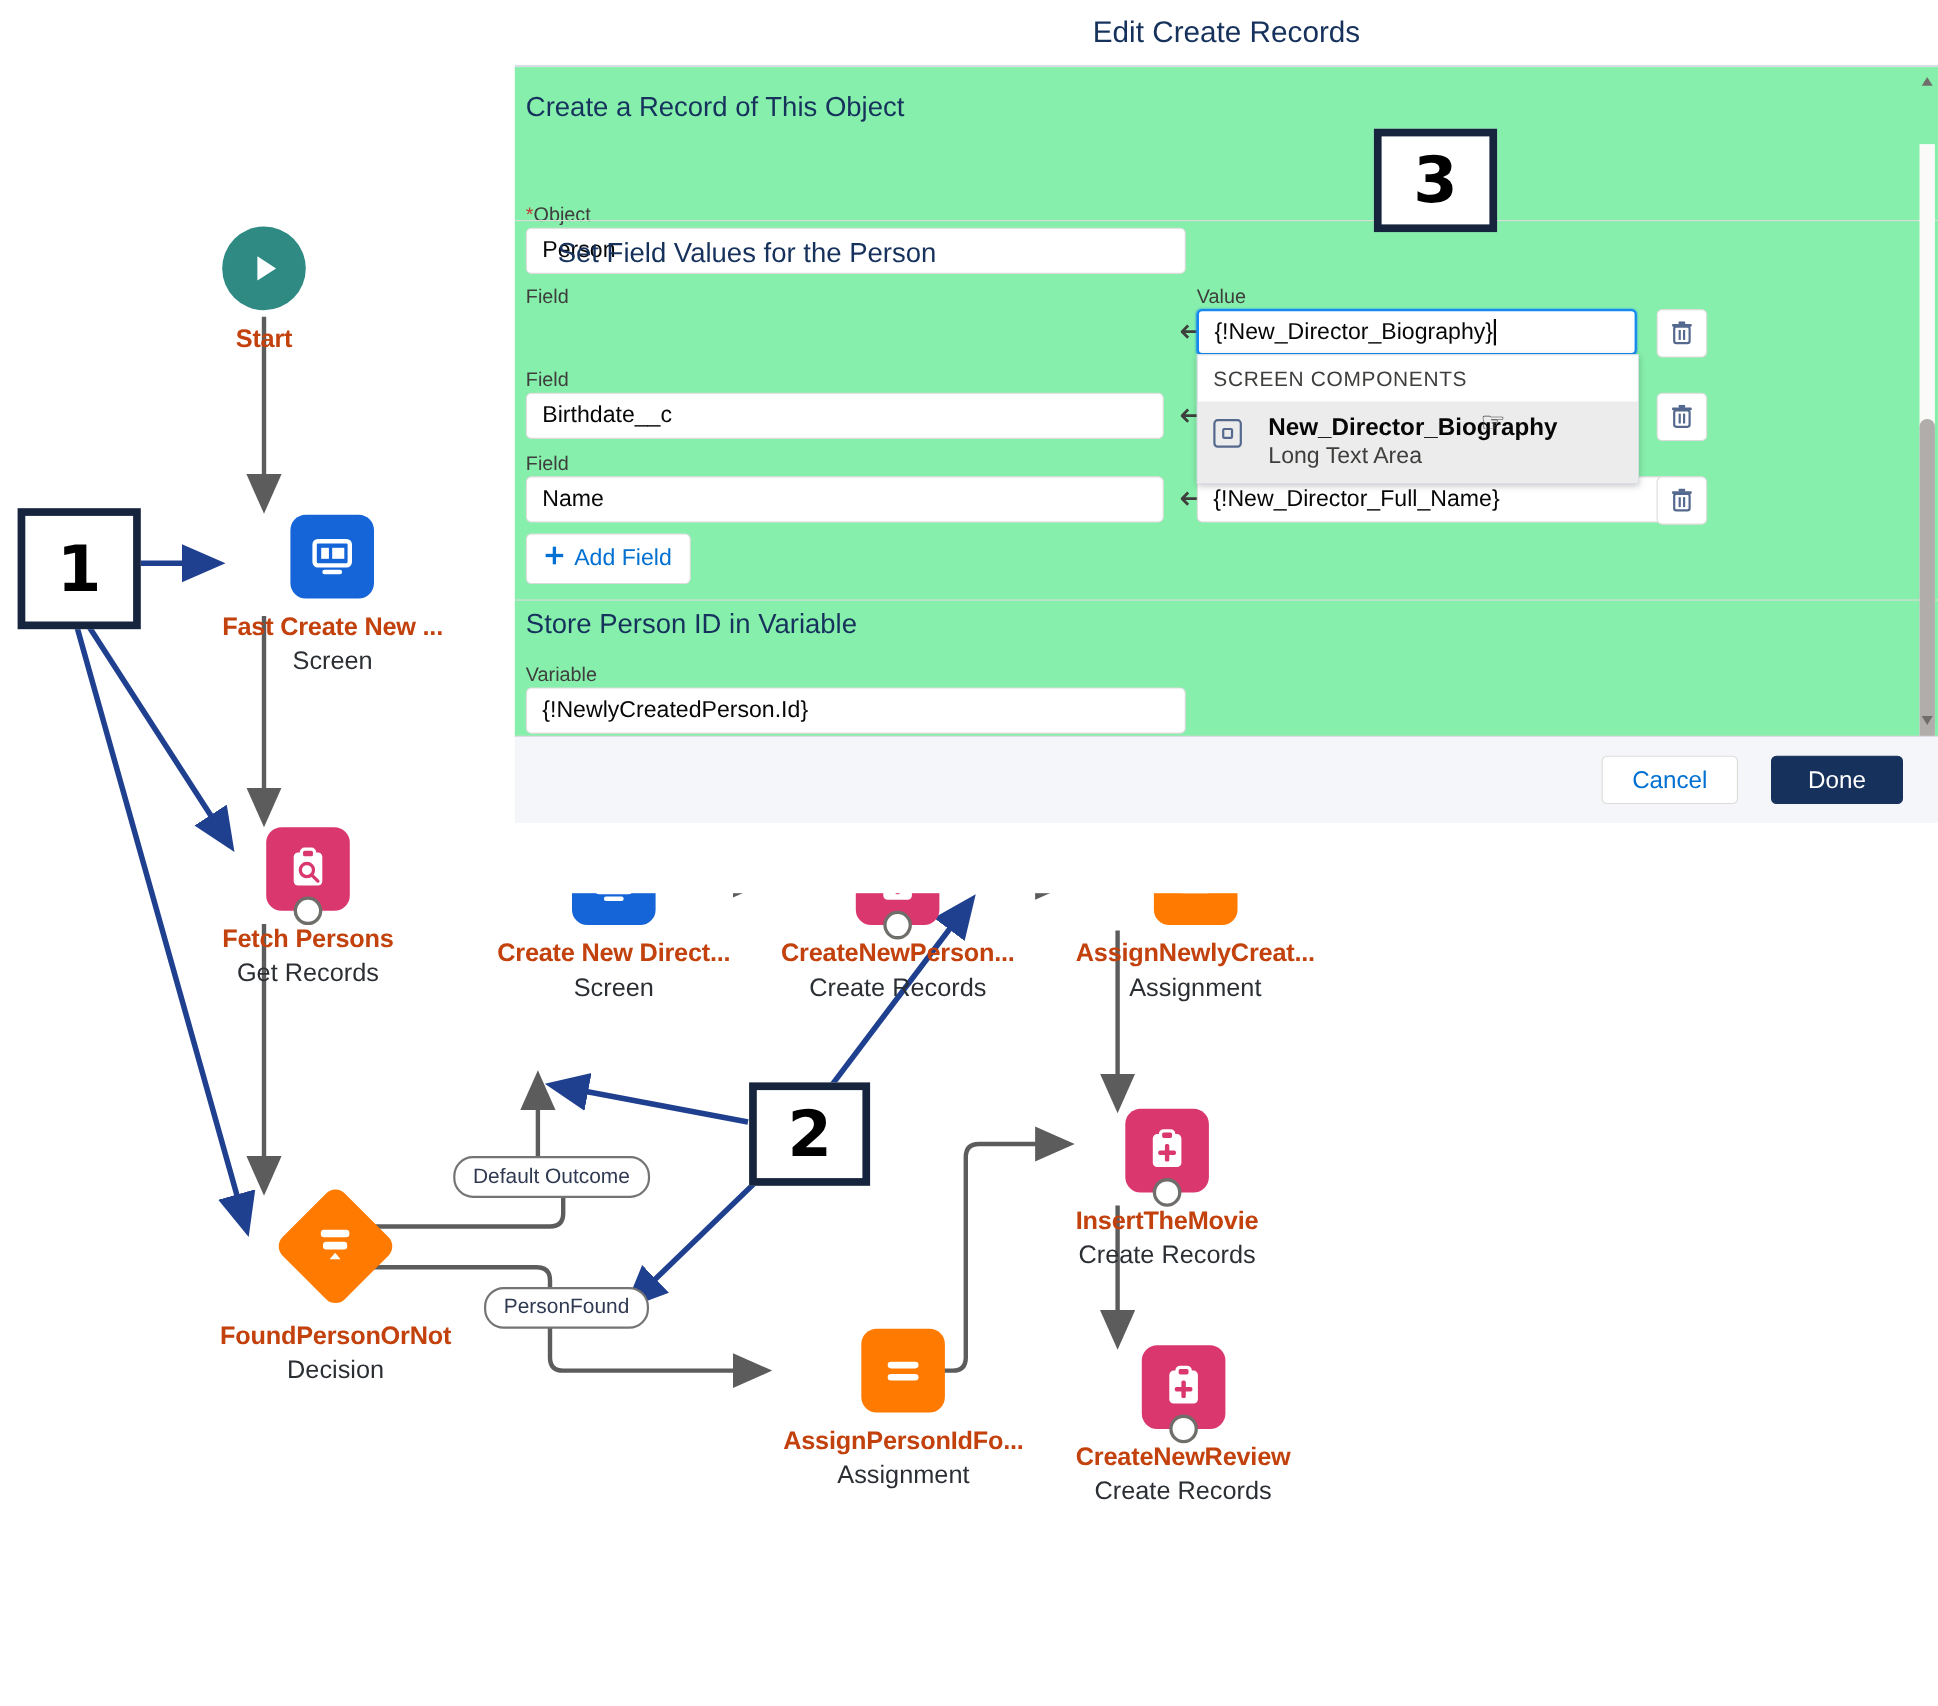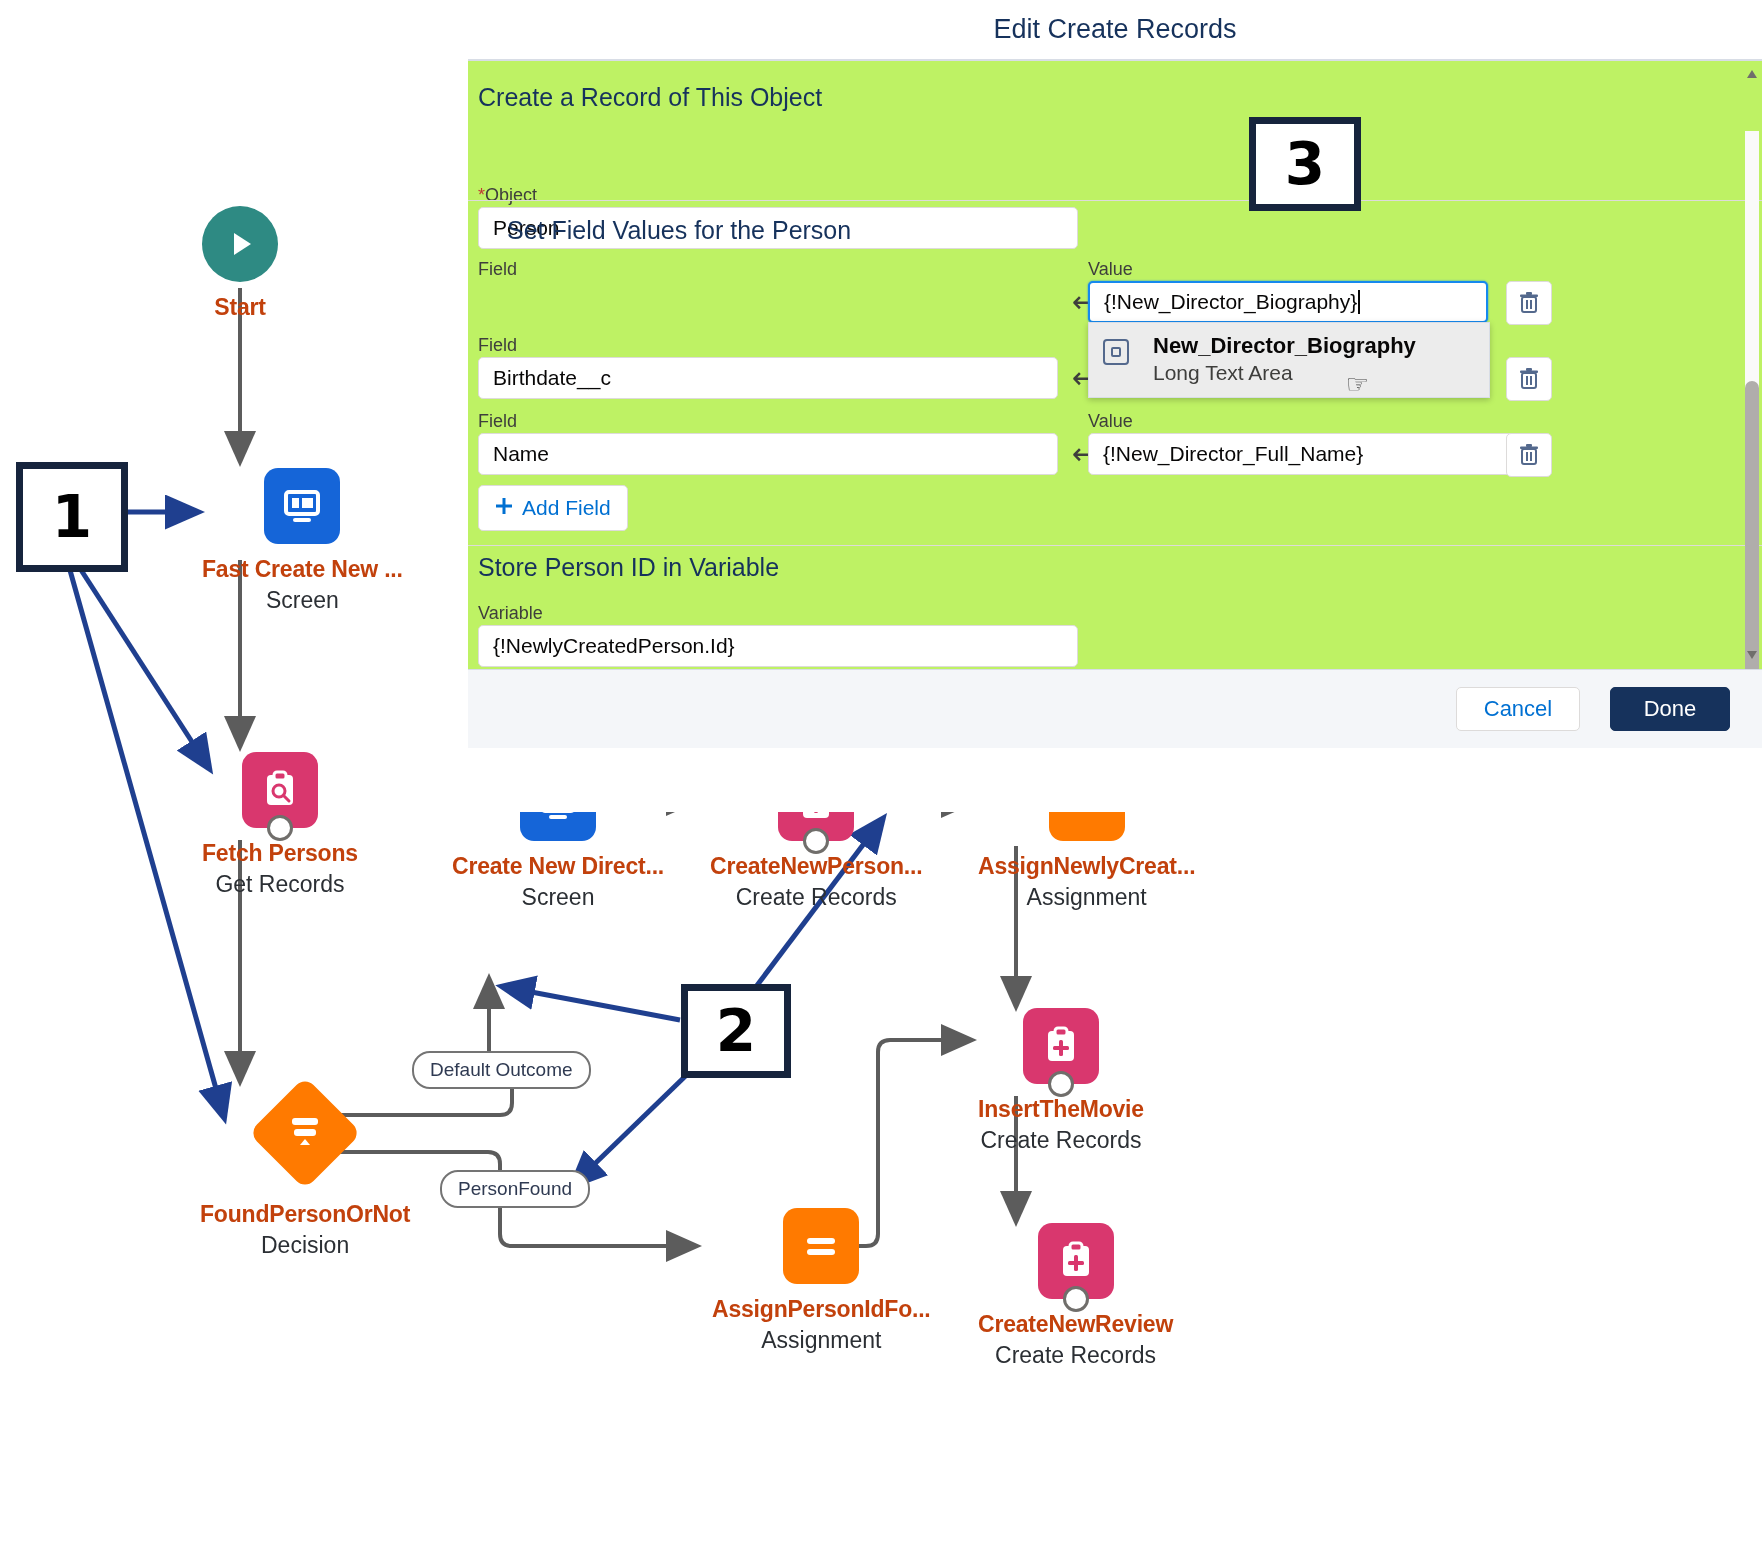--- a/index.html
+++ b/index.html
@@ -58,21 +58,21 @@
     position:absolute;left:468px;top:0;width:1294px;height:812px;
     background:#fff;z-index:20;
   }
   #modal-title{
     position:absolute;top:14px;left:0;width:1294px;text-align:center;
     font-size:27px;color:#16325c;
   }
   #modal-divider{position:absolute;top:59px;left:0;width:1294px;height:2px;background:#d8dde6;}
   #modal-body{
     position:absolute;top:61px;left:0;width:1294px;height:608px;
-    background:#bef264;border-bottom:1px solid #fca5a5;
+    background:#86efac;border-bottom:1px solid #fca5a5;
   }
   .sec-title{
     position:absolute;font-size:25px;color:#16325c;white-space:nowrap;
   }
   .hr{position:absolute;height:1px;background:#dddbda;}
 
   .fld-label{
     position:absolute;font-size:18px;color:#3e3e3c;white-space:nowrap;
   }
   .req-star{color:#c23934;font-size:18px;}
@@ -416,20 +416,21 @@
     <div id="scroll-track"></div>
     <div id="scroll-thumb"></div>
     <div class="scroll-arrow" style="top:588px;">
       <svg width="12" height="10" viewBox="0 0 12 10">
           <path d="M6 9 L11 1 L1 1 Z" fill="#706e6b"></path>
         </svg>
     </div>
   </div>
 
   <div id="dropdown" style="left:620px;top:322px;width:400px;">
+    <div id="dd-header">SCREEN COMPONENTS</div>
     <div id="dd-option">
       <span class="dd-ico">
           <i></i>
         </span>
       <span>
         <span id="dd-name">New_Director_Biography</span>
         <span id="dd-sub" style="display:block;">Long Text Area</span>
       </span>
     </div>
     <div id="dd-cursor">☞</div>

